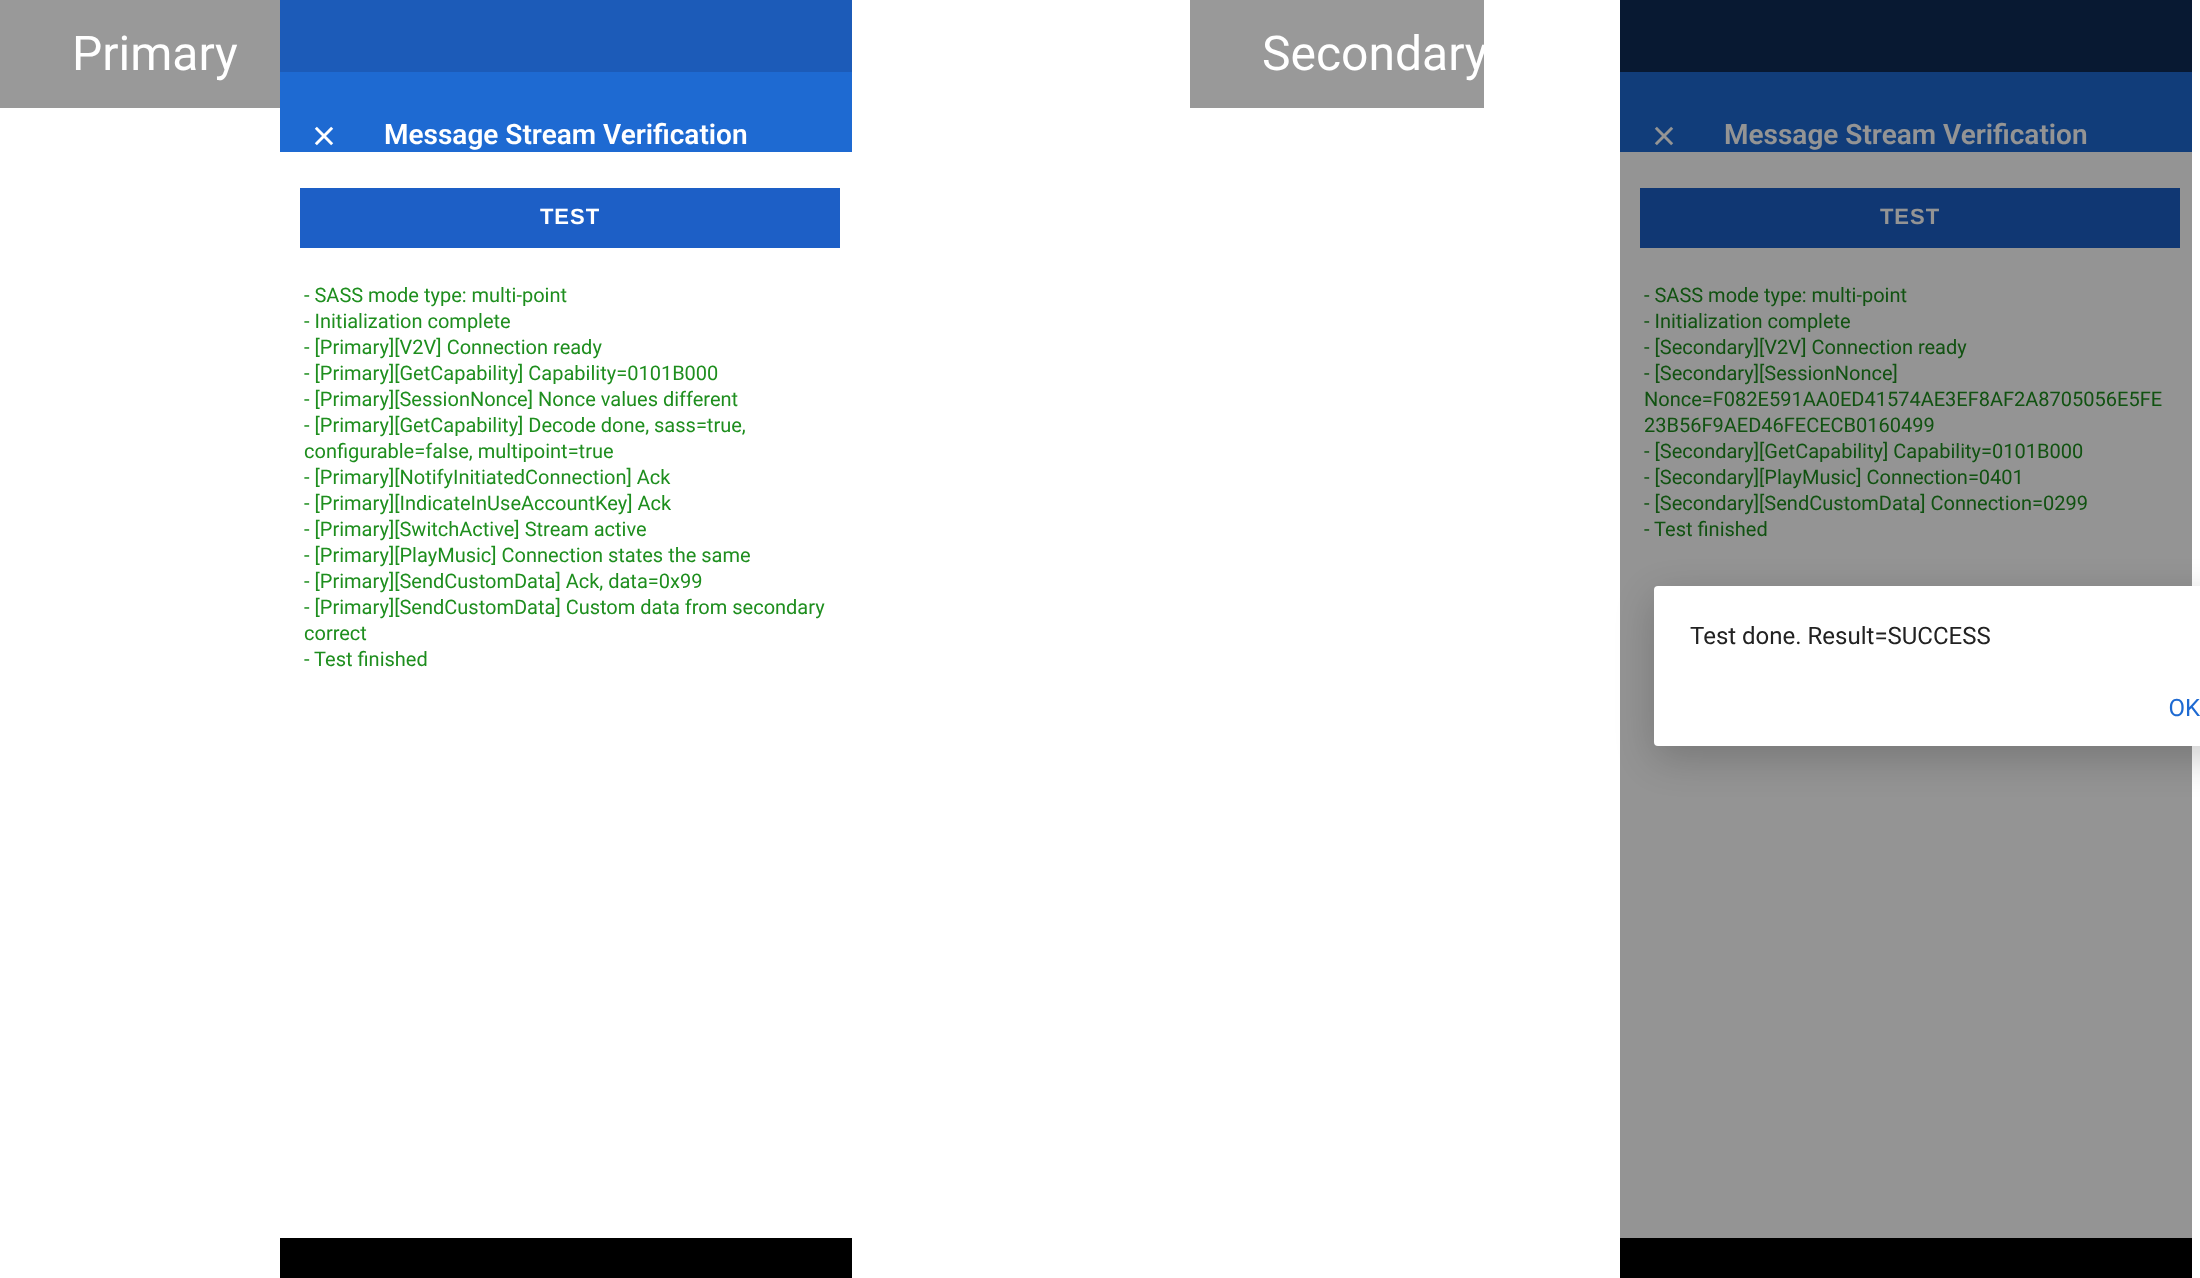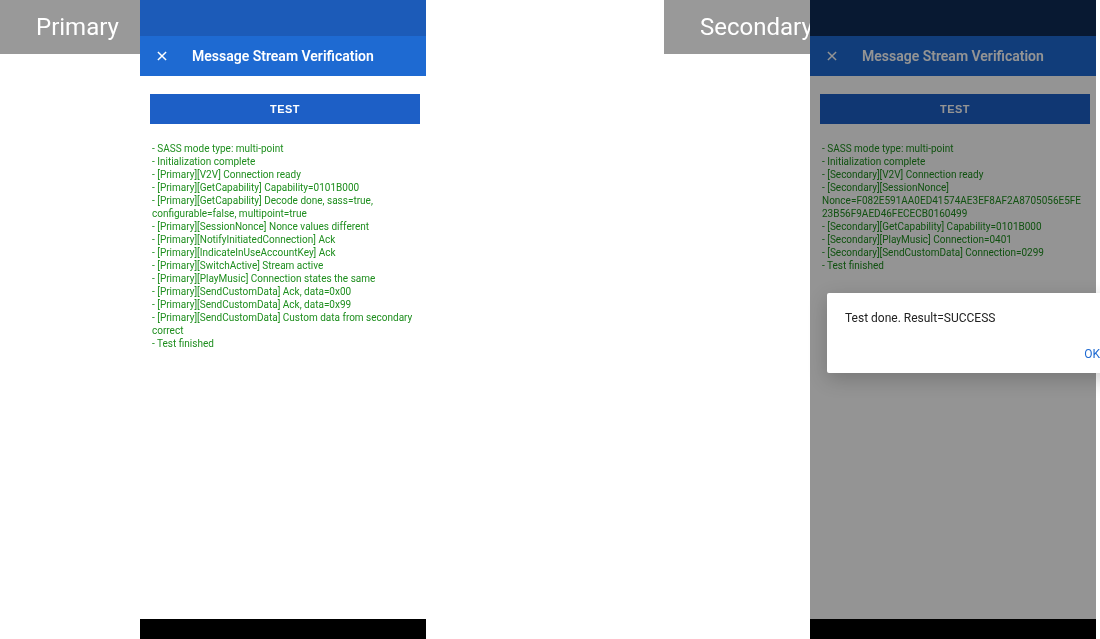--- a/index.html
+++ b/index.html
@@ -13,21 +13,21 @@
     }
     .badge {
       position: absolute;
       background: #999999;
       color: #ffffff;
       font-size: 24px;
       padding: 13px 36px;
       font-weight: 400;
     }
     .badge-primary { left: 0; top: 0; width: 140px; }
-    .badge-secondary { left: 664px; top: 0; width: 184px; }
+    .badge-secondary { left: 595px; top: 0; width: 147px; }
     .phone {
       position: absolute;
       top: 0;
       width: 286px;
       height: 639px;
       background: #ffffff;
       display: flex;
       flex-direction: column;
     }
     .phone-primary { left: 140px; }
@@ -35,21 +35,21 @@
     .statusbar {
       height: 36px;
       background: #1c5bb8;
       width: 100%;
     }
     .phone-secondary .statusbar { background: #0f2b56; }
     .appbar {
       height: 40px;
       background: #1e6ad2;
       display: flex;
-      align-items: center;
+      align-items: flex-end;
       padding: 0 14px;
       gap: 22px;
     }
     .phone-secondary .appbar { background: #1e6ad2; }
     .close-icon {
       width: 16px;
       height: 16px;
       display: inline-flex;
       align-items: center;
       justify-content: center;
@@ -146,27 +146,26 @@
     </span>
     <span class="appbar-title">Message Stream Verification</span>
   </div>
   <div class="content">
     <button class="test-button">TEST</button>
     <div class="log" id="primary-log">
         <span class="log-line"> - SASS mode type: multi-point</span>
         <span class="log-line"> - Initialization complete</span>
         <span class="log-line"> - [Primary][V2V] Connection ready</span>
         <span class="log-line"> - [Primary][GetCapability] Capability=0101B000</span>
+        <span class="log-line"> - [Primary][SessionNonce] Nonce values different</span>
         <span class="log-line"> - [Primary][GetCapability] Decode done, sass=true, configurable=false, multipoint=true</span>
-        <span class="log-line"> - [Primary][SessionNonce] Nonce values different</span>
         <span class="log-line"> - [Primary][NotifyInitiatedConnection] Ack</span>
         <span class="log-line"> - [Primary][IndicateInUseAccountKey] Ack</span>
         <span class="log-line"> - [Primary][SwitchActive] Stream active</span>
         <span class="log-line"> - [Primary][PlayMusic] Connection states the same</span>
-        <span class="log-line"> - [Primary][SendCustomData] Ack, data=0x00</span>
         <span class="log-line"> - [Primary][SendCustomData] Ack, data=0x99</span>
         <span class="log-line"> - [Primary][SendCustomData] Custom data from secondary correct</span>
         <span class="log-line"> - Test finished</span>
       </div>
   </div>
   <div class="navbar"></div>
 </div>
 
 <div class="phone phone-secondary">
   <div class="statusbar"></div>

